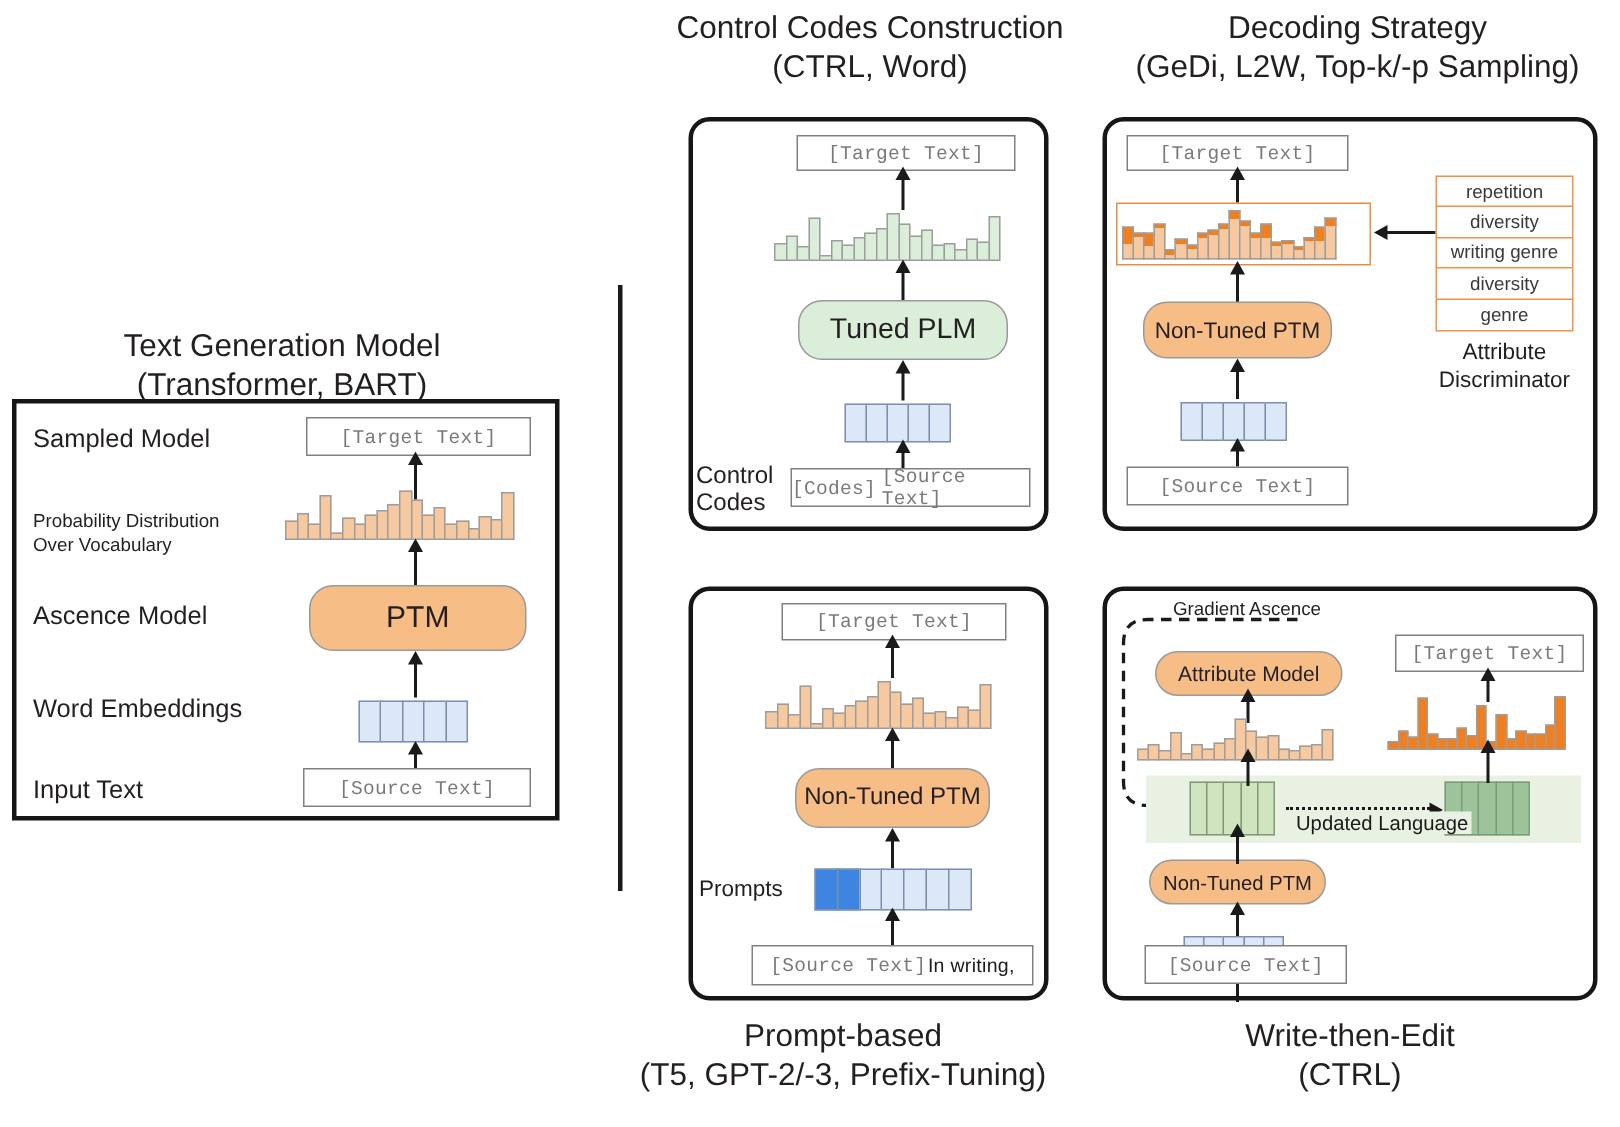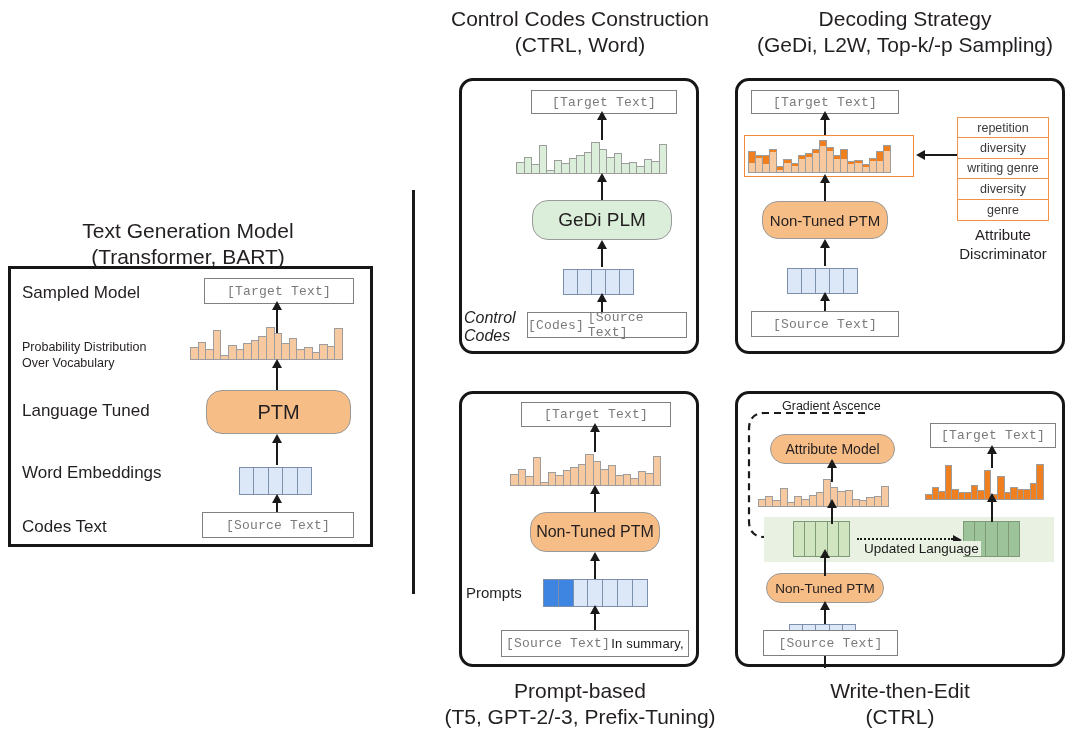--- a/index.html
+++ b/index.html
@@ -110,23 +110,23 @@
 <body>
 
 <div class="cap" style="left:8px;top:218px;width:360px;">Text Generation Model
 (Transformer, BART)</div>
 
 <div class="panel-sq" style="left:8px;top:266px;width:365px;width:365px;height:281px;"></div>
 
 <div class="rowlabel" style="left:22px;top:282px;">Sampled Model</div>
 <div class="rowlabel small" style="left:22px;top:340px;white-space:pre-line;">Probability Distribution
 Over Vocabulary</div>
-<div class="rowlabel" style="left:22px;top:400px;">Language Tuned</div>
+<div class="rowlabel" style="left:22px;top:400px;">Ascence Model</div>
 <div class="rowlabel" style="left:22px;top:462px;">Word Embeddings</div>
-<div class="rowlabel" style="left:22px;top:516px;">Codes Text</div>
+<div class="rowlabel" style="left:22px;top:516px;">Input Text</div>
 
 <div class="textbox mono" style="left:204px;top:278px;width:150px;height:26px;">[Target Text]</div>
 
 <div class="arrow" style="left:276px;top:308px;height:28px;"></div>
 
 <div class="hist" id="hist-left" style="left:190px;top:322px;width:172px;height:38px;">
     <div class="bar" style="width: 5%;">
       <div class="seg btm" style="height: 34%; background: rgb(246, 201, 160);"></div>
     </div>
     <div class="bar" style="width: 5%;">
@@ -278,36 +278,36 @@
       <div class="seg btm" style="height: 36%; background: rgb(218, 238, 218);"></div>
     </div>
     <div class="bar" style="width: 5%;">
       <div class="seg btm" style="height: 84%; background: rgb(218, 238, 218);"></div>
     </div>
   </div>
 
 <div class="arrow" style="left:601px;top:180px;height:22px;"></div>
 
 <div class="pill green" style="left:532px;top:200px;width:140px;height:40px;font-size:19px;">
-  <span>GeDi PLM</span>
+  <span>Tuned PLM</span>
 </div>
 
 <div class="arrow" style="left:601px;top:247px;height:20px;"></div>
 
 <div class="cells" id="cells-cc" style="left:563px;top:269px;width:76px;height:26px;">
     <i style="width: 20%; background: rgb(220, 232, 247);"></i>
     <i style="width: 20%; background: rgb(220, 232, 247);"></i>
     <i style="width: 20%; background: rgb(220, 232, 247);"></i>
     <i style="width: 20%; background: rgb(220, 232, 247);"></i>
     <i style="width: 20%; background: rgb(220, 232, 247);"></i>
   </div>
 
 <div class="arrow" style="left:601px;top:300px;height:16px;"></div>
 
-<div class="cclab" style="left:464px;top:309px;font-style:italic;">Control
+<div class="cclab" style="left:464px;top:309px;">Control
 Codes</div>
 
 <div class="textbox mono" style="left:527px;top:312px;width:160px;height:26px;">
   <span>[Codes]</span>
   <span style="width:4px;"></span>
   <span>[Source Text]</span>
 </div>
 
 <div class="cap" style="left:730px;top:6px;width:350px;">Decoding Strategy
 (GeDi, L2W, Top-k/-p Sampling)</div>
@@ -520,24 +520,24 @@
     <i style="width: 14.2857%; background: rgb(220, 232, 247);"></i>
     <i style="width: 14.2857%; background: rgb(220, 232, 247);"></i>
     <i style="width: 14.2857%; background: rgb(220, 232, 247);"></i>
     <i style="width: 14.2857%; background: rgb(220, 232, 247);"></i>
   </div>
 
 <div class="arrow" style="left:594px;top:612px;height:18px;"></div>
 
 <div class="textbox" style="left:501px;top:630px;width:188px;height:27px;">
   <span class="mono">[Source Text]</span>
-  <span class="blk" style="font-size:13px;margin-left:1px;">In summary,</span>
+  <span class="blk" style="font-size:13px;margin-left:1px;">In writing,</span>
 </div>
 
-<div class="cap" style="left:425px;top:678px;width:310px;">Prompt-based
+<div class="cap" style="left:407px;top:678px;width:310px;">Prompt-based
 (T5, GPT-2/-3, Prefix-Tuning)</div>
 
 <div class="panel-rd" style="left:735px;top:391px;width:330px;height:276px;"></div>
 
 <svg class="abs" style="left:735px;top:391px;width:330px;height:276px;" viewBox="0 0 330 276">
   <path d="M 130 22 L 30 22 Q 14 22 14 38 L 14 130 Q 14 146 30 146 L 78 146" fill="none" stroke="#1a1a1a" stroke-width="2.2" stroke-dasharray="7 5"></path>
   <polygon points="78,141 90,146 78,151" fill="#1a1a1a"></polygon>
 </svg>
 
 <div class="galabel" style="left:782px;top:399px;">Gradient Ascence</div>

